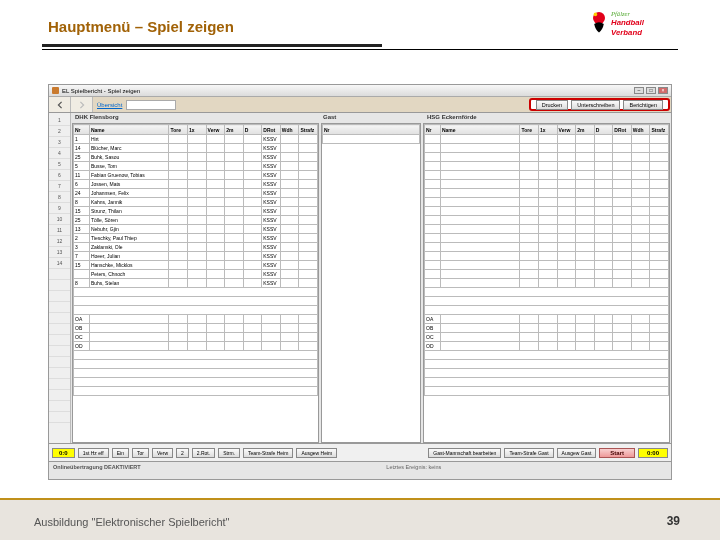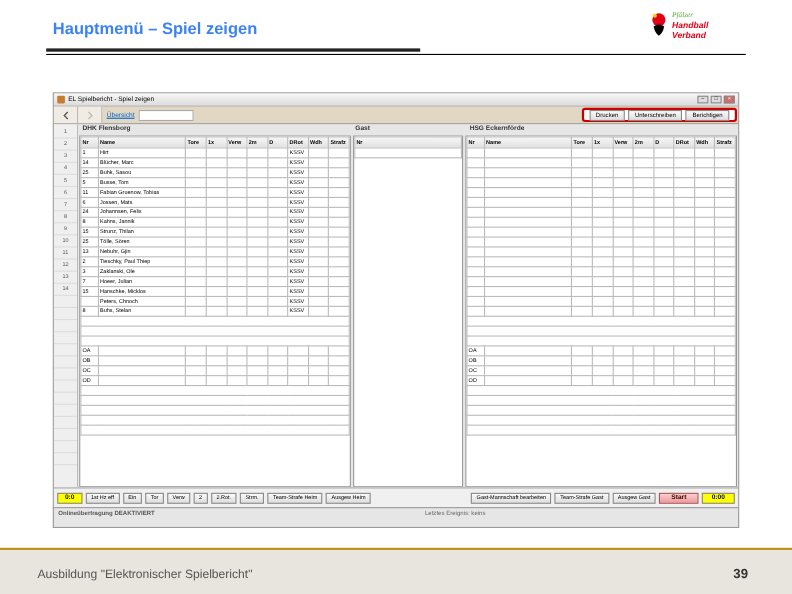--- a/index.html
+++ b/index.html
@@ -1,18 +1,18 @@
 <!DOCTYPE html>
 <html><head>
 <meta charset="utf-8">
 <style>
   * { margin: 0; padding: 0; box-sizing: border-box; }
   body { width: 720px; height: 540px; background: #fff; font-family: Arial, sans-serif; position: relative; overflow: hidden; }
   .slide-header { position: absolute; top: 18px; left: 48px; right: 48px; }
-  .slide-title { font-size: 15px; font-weight: bold; color: #3b82f6; }
+  .slide-title { font-size: 15px; font-weight: bold; color: #a16207; }
   .under1 { position: absolute; left: 42px; top: 44px; width: 340px; height: 3px; background: #222; }
   .under2 { position: absolute; left: 42px; top: 49px; width: 636px; height: 1px; background: #000; }
   .logo { position: absolute; right: 61px; top: 6px; width: 72px; height: 36px; }
   .logo svg { width: 100%; height: 100%; }
   .app { position: absolute; left: 48px; top: 84px; width: 624px; height: 396px; background: #e6e6e6; border: 1px solid #999; font-size: 6px; }
   .titlebar { height: 12px; background: linear-gradient(#f7f7f7,#dcdcdc); border-bottom: 1px solid #aaa; display: flex; align-items: center; justify-content: space-between; padding: 0 3px; }
   .titlebar-left { display: flex; gap: 3px; align-items: center; }
   .title-icon { width: 7px; height: 7px; background: #c97a2e; border-radius: 1px; }
   .win-btns { display: flex; gap: 2px; }
   .win-btn { width: 10px; height: 7px; background: #ddd; border: 1px solid #888; font-size: 5px; line-height: 5px; text-align: center; }

